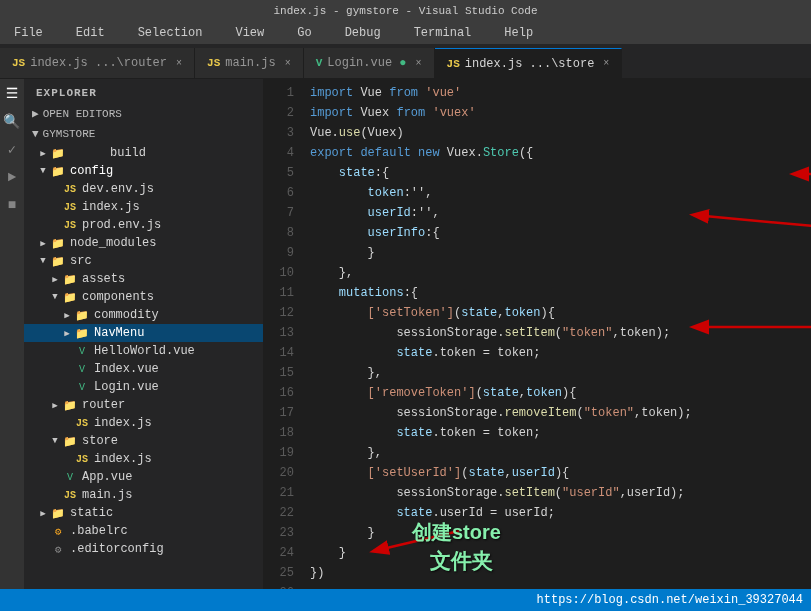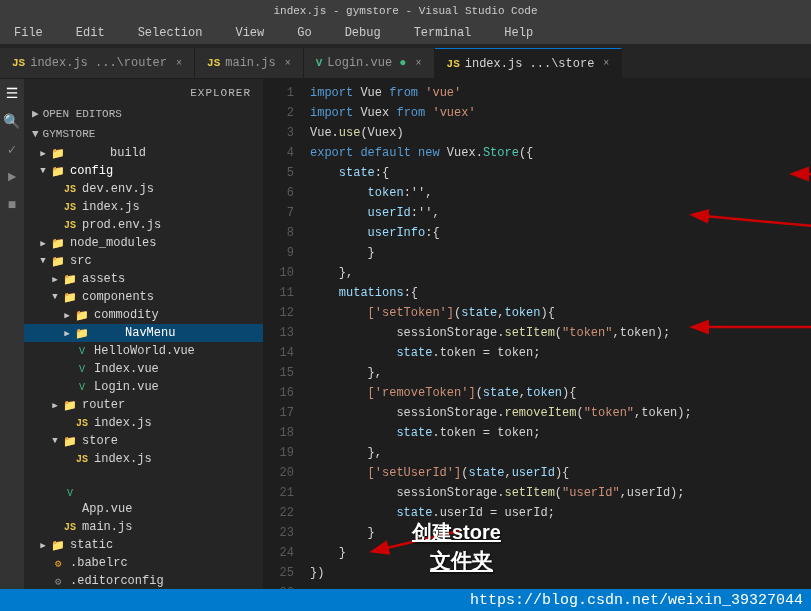--- a/index.html
+++ b/index.html
@@ -122,25 +122,24 @@
       overflow-y: auto;
       flex-shrink: 0;
       border-right: 1px solid #1e1e1e;
     }
     .sidebar::-webkit-scrollbar { width: 6px; }
     .sidebar::-webkit-scrollbar-track { background: #252526; }
     .sidebar::-webkit-scrollbar-thumb { background: #555; }
 
     .sidebar-header {
       font-size: 11px;
-      font-weight: normal;
+      font-weight: bold;
       color: #bbbbbb;
       padding: 8px 12px 4px 12px;
       letter-spacing: 1px;
-      text-align: right;
     }
     .sidebar-section-title {
       font-size: 11px;
       color: #bbbbbb;
       padding: 4px 8px;
       cursor: pointer;
       display: flex;
       align-items: center;
       gap: 4px;
       user-select: none;
@@ -228,36 +227,35 @@
     .annotation-container {
       position: absolute;
       top: 0;
       left: 0;
       right: 0;
       bottom: 0;
       pointer-events: none;
     }
     .annotation {
       position: absolute;
-      color: #ffffff;
+      color: #86efac;
       font-size: 22px;
       font-weight: bold;
       font-family: 'SimHei', 'Microsoft YaHei', sans-serif;
       text-shadow: 1px 1px 2px rgba(0,0,0,0.8);
-      text-decoration: underline;
     }
 
     
     .status-bar {
       height: 22px;
       background: #007acc;
       display: flex;
       align-items: center;
       padding: 0 8px;
-      font-size: 15px;
+      font-size: 12px;
       color: #ffffff;
       flex-shrink: 0;
       justify-content: flex-end;
     }
 
     
     .annotation-svg {
       position: absolute;
       top: 0;
       left: 0;
@@ -386,21 +384,21 @@
         <div class="tree-item">
           <span class="tree-indent" style="width: 36px; display: inline-block;"></span>
           <span class="tree-arrow">▶</span>
           <span class="tree-icon icon-folder">📁</span>
           <span style="color: rgb(212, 212, 212);">commodity</span>
         </div>
         <div class="tree-item selected">
           <span class="tree-indent" style="width: 36px; display: inline-block;"></span>
           <span class="tree-arrow">▶</span>
           <span class="tree-icon icon-folder">📁</span>
-          <span style="color: rgb(255, 255, 255); margin-left: 31px;">NavMenu</span>
+          <span style="color: rgb(255, 255, 255);">NavMenu</span>
         </div>
         <div class="tree-item">
           <span class="tree-indent" style="width: 36px; display: inline-block;"></span>
           <span class="tree-arrow"></span>
           <span class="tree-icon icon-vue">V</span>
           <span style="color: rgb(212, 212, 212);">HelloWorld.vue</span>
         </div>
         <div class="tree-item">
           <span class="tree-indent" style="width: 36px; display: inline-block;"></span>
           <span class="tree-arrow"></span>
@@ -434,21 +432,21 @@
         <div class="tree-item">
           <span class="tree-indent" style="width: 36px; display: inline-block;"></span>
           <span class="tree-arrow"></span>
           <span class="tree-icon icon-js">JS</span>
           <span style="color: rgb(212, 212, 212);">index.js</span>
         </div>
         <div class="tree-item">
           <span class="tree-indent" style="width: 24px; display: inline-block;"></span>
           <span class="tree-arrow"></span>
           <span class="tree-icon icon-vue">V</span>
-          <span style="color: rgb(212, 212, 212); margin-top: 32px;">App.vue</span>
+          <span style="color: rgb(212, 212, 212);">App.vue</span>
         </div>
         <div class="tree-item">
           <span class="tree-indent" style="width: 24px; display: inline-block;"></span>
           <span class="tree-arrow"></span>
           <span class="tree-icon icon-js">JS</span>
           <span style="color: rgb(212, 212, 212);">main.js</span>
         </div>
         <div class="tree-item">
           <span class="tree-indent" style="width: 12px; display: inline-block;"></span>
           <span class="tree-arrow">▶</span>

